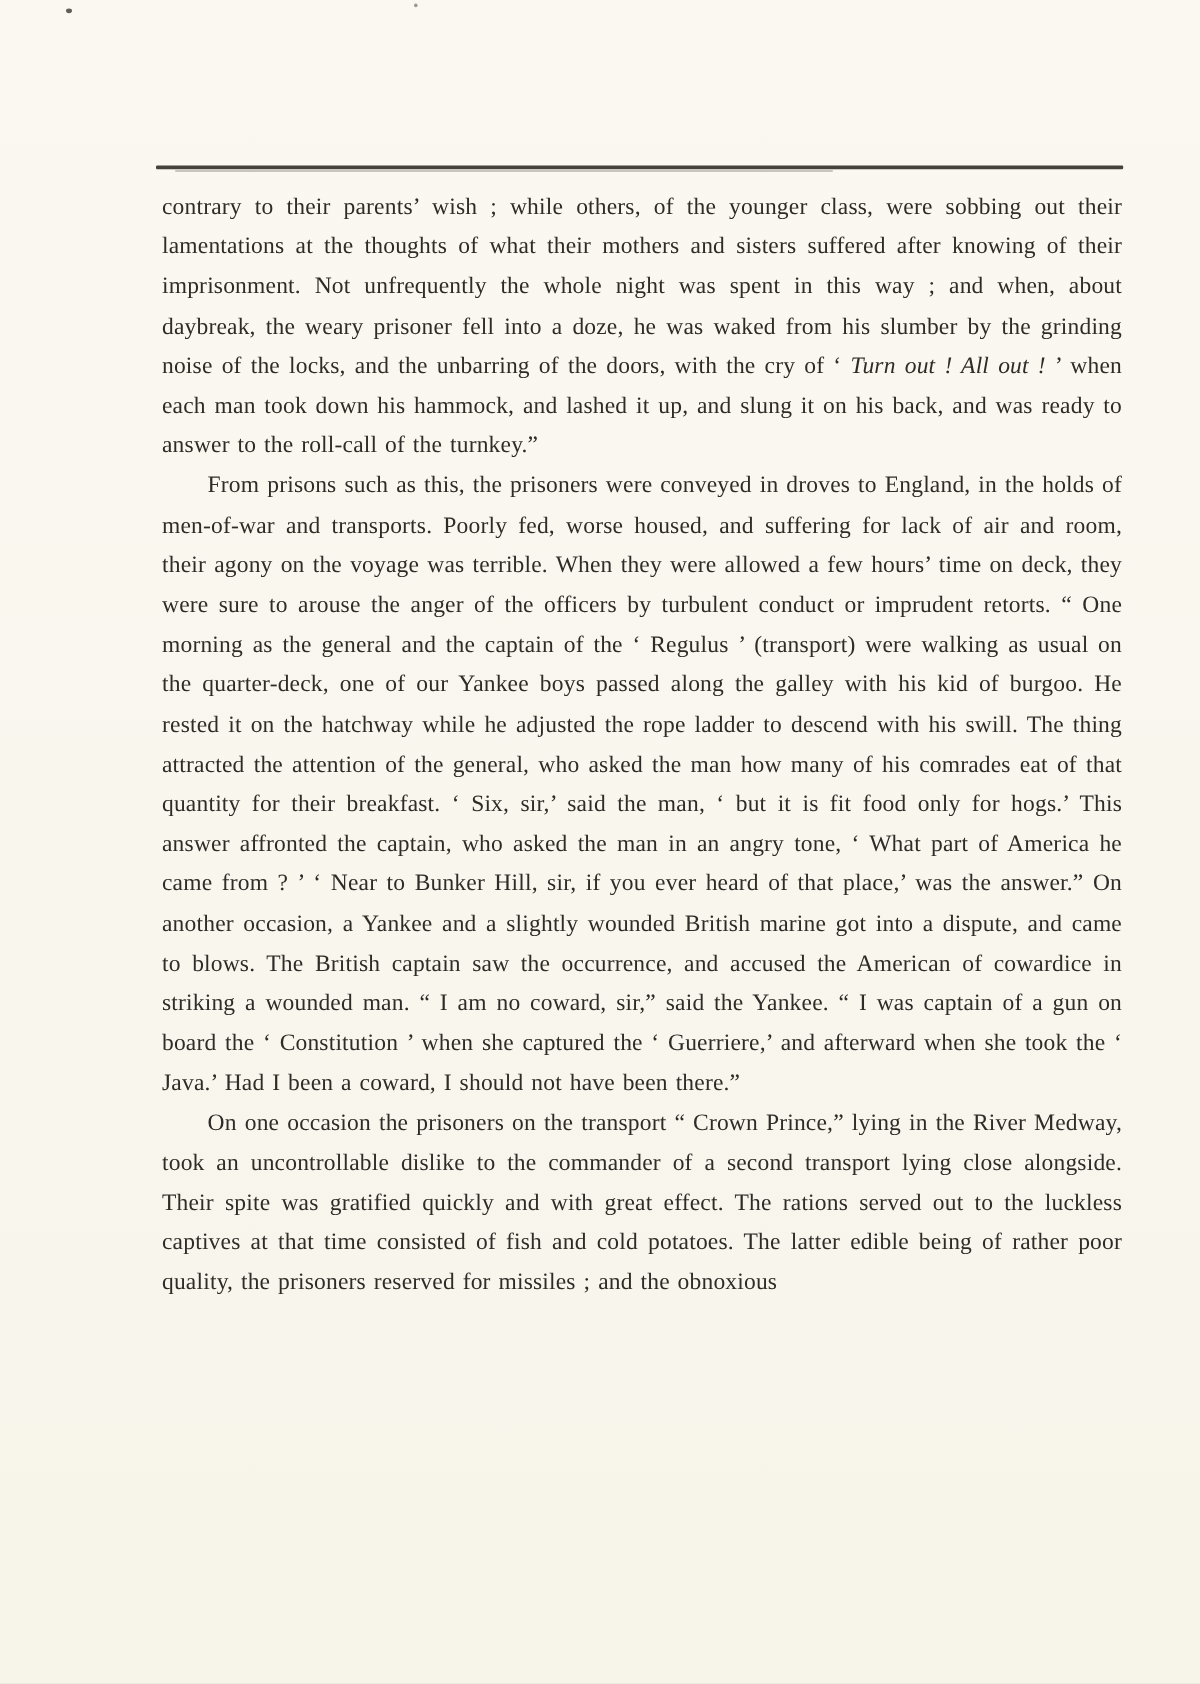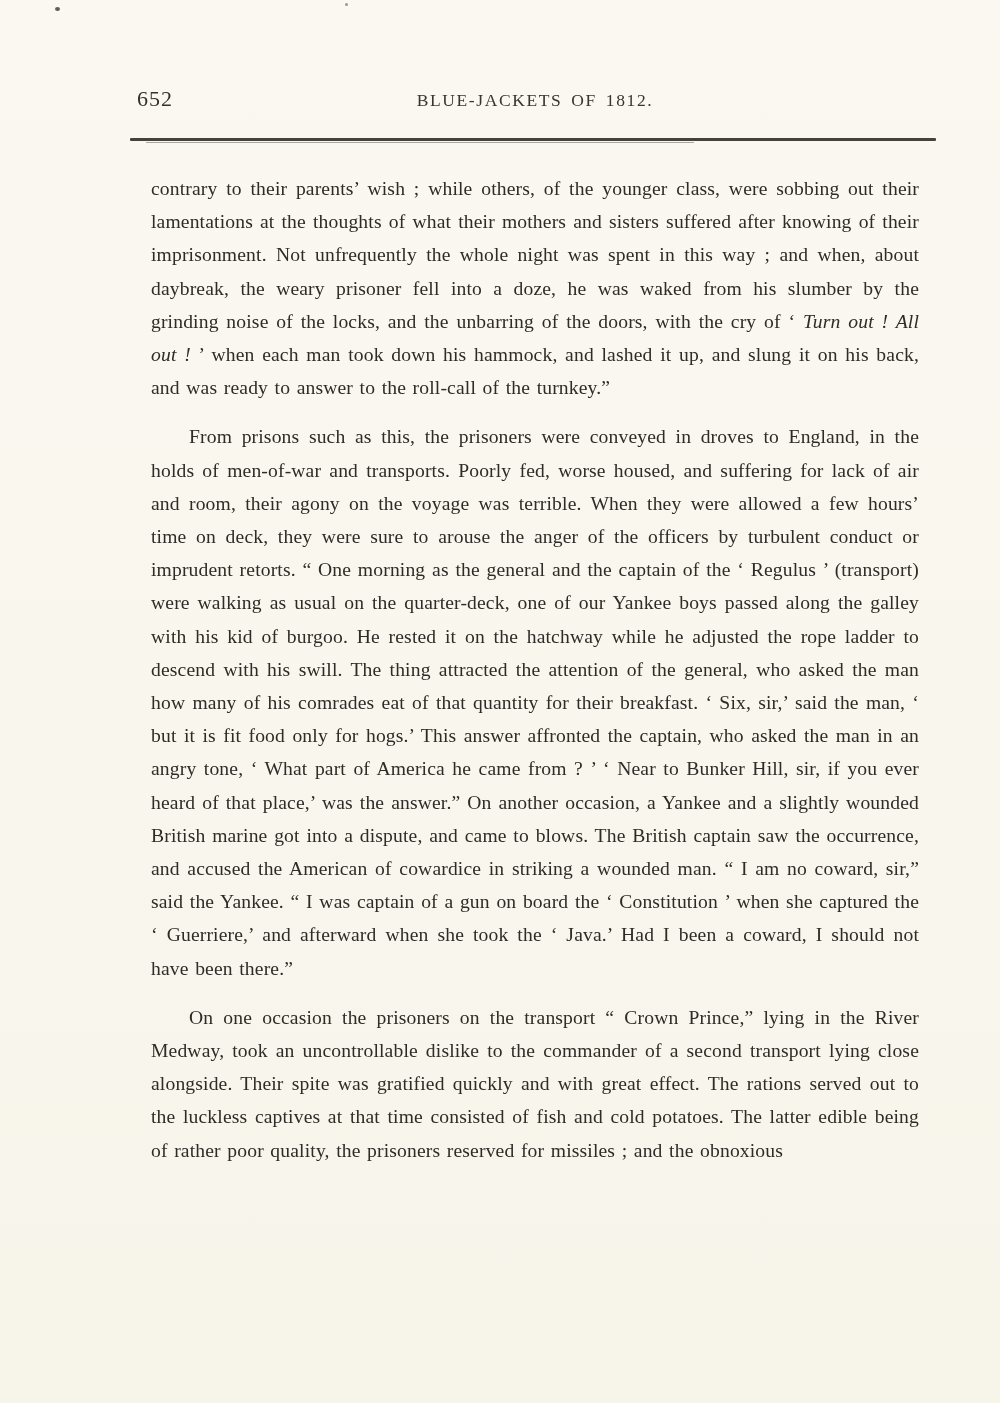--- a/index.html
+++ b/index.html
@@ -67,21 +67,21 @@
     left: 135px;
     width: 800px;
     font-size: 19.6px;
     line-height: 33.2px;
     text-align: justify;
     letter-spacing: 0.15px;
     word-spacing: 1.5px;
     color: #2e2c27;
   }
   .page-body p {
-    margin: 16px;
+    margin: 0;
     padding: 0;
   }
   .page-body p.indented {
     text-indent: 38px;
   }
   .seg-italic {
     font-style: italic;
   }
   .scan-speck {
     position: absolute;
@@ -92,24 +92,20 @@
   .speck-2 { left: 345px; top: 3px; width: 3px; height: 3px; opacity: 0.5; }
 </style>
 </head>
 <body>
 
 <div class="page">
 
   <span class="scan-speck speck-1"></span>
   <span class="scan-speck speck-2"></span>
 
-  <div class="running-head">
-    <span class="page-number">652</span>
-    <span class="head-title">BLUE-JACKETS OF 1812.</span>
-  </div>
 
   <div class="header-rule"></div>
 
   <div class="page-body">
 
     <p>
       <span>contrary to their parents’ wish ; while others, of the younger class, were sobbing out their lamentations at the thoughts of what their mothers and sisters suffered after knowing of their imprisonment. Not unfrequently the whole night was spent in this way ; and when, about daybreak, the weary prisoner fell into a doze, he was waked from his slumber by the grinding noise of the locks, and the unbarring of the doors, with the cry of ‘ </span><span class="seg-italic">Turn out !  All out ! </span><span>’ when each man took down his hammock, and lashed it up, and slung it on his back, and was ready to answer to the roll-call of the turnkey.”</span>
     </p>
 
     <p class="indented">

